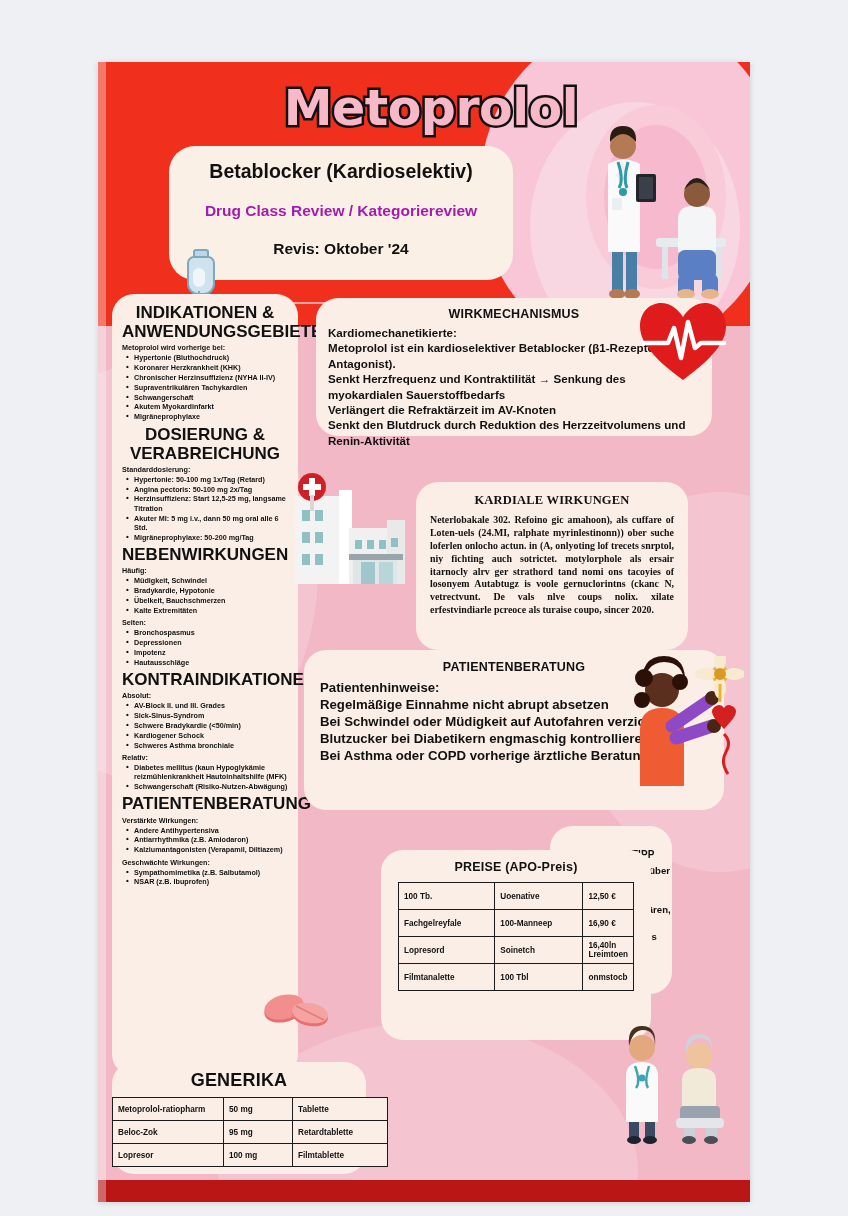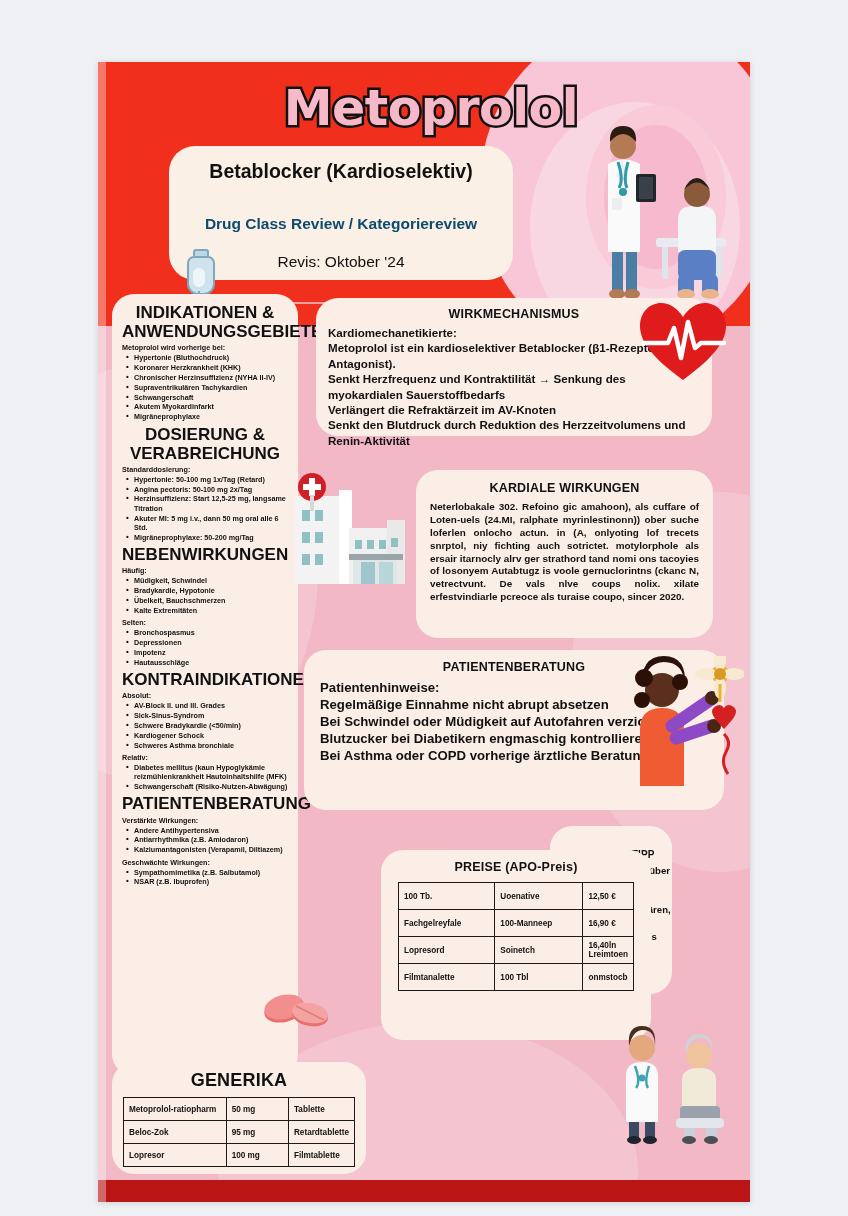--- a/index.html
+++ b/index.html
@@ -47,22 +47,22 @@
     -webkit-text-stroke:5px #111;
     paint-order:stroke fill;
     font-family:"DejaVu Sans",sans-serif;
   }
   #subcard{
     position:absolute;left:71px;top:84px;width:344px;height:134px;
     background:#fbf0e6;border-radius:26px;
     display:flex;flex-direction:column;align-items:center;
   }
   #subcard .l1{margin-top:14px;font-size:19.5px;font-weight:bold;color:#111;}
-  #subcard .l2{margin-top:32px;font-size:15.5px;font-weight:bold;color:#0c4a6e;}
-  #subcard .l3{margin-top:20px;font-size:15.5px;font-weight:normal;color:#111;}
+  #subcard .l2{margin-top:19px;font-size:15.5px;font-weight:bold;color:#a21caf;}
+  #subcard .l3{margin-top:20px;font-size:15.5px;font-weight:bold;color:#111;}
   #hdr-underline{
     position:absolute;left:28px;bottom:22px;width:560px;height:2px;
     background:#f9c6d2;opacity:.75;
   }
 
   
   .iv-bag{position:absolute;left:86px;top:186px;width:30px;height:50px;}
   .iv-bag .body{position:absolute;left:3px;top:8px;width:24px;height:35px;
     background:#cfe3ee;border:2px solid #7fa8bd;border-radius:7px 7px 11px 11px;}
   .iv-bag .inner{position:absolute;left:9px;top:20px;width:12px;height:19px;
@@ -100,21 +100,21 @@
     content:"•";position:absolute;left:-8px;top:-1px;font-size:8px;
   }
   #left-card .pad{padding:9px 10px 0 10px;}
 
   
   #mech-card{left:218px;top:236px;width:396px;height:138px;}
   #mech-card .body{padding:4px 12px 0 12px;font-size:11.6px;font-weight:bold;
     color:#111;line-height:1.33;}
   #mech-card .body .sub{font-size:11.6px;}
 
-  #kard-card{left:318px;top:408px;width:297px;height:168px;}
+  #kard-card{left:318px;top:420px;width:272px;height:168px;font-family:Liberation Serif, serif;}
   #kard-card .body{padding:6px 14px 0 14px;font-size:9.9px;font-weight:bold;
     color:#111;line-height:1.3;text-align:justify;}
 
   #pat-card{left:206px;top:588px;width:420px;height:160px;}
   #pat-card .body{padding:6px 14px 0 16px;font-size:13.2px;font-weight:bold;
     color:#111;line-height:1.28;}
 
   #preise-card{left:283px;top:788px;width:270px;height:190px;}
   #preise-card h2{font-size:12.5px;padding-top:10px;}
 
@@ -131,21 +131,21 @@
   
   table{border-collapse:collapse;background:#fbeee6;}
   table td{
     border:1px solid #1b1b1b;font-size:8.2px;font-weight:bold;color:#111;
     padding:4px 5px;vertical-align:middle;
   }
   #preise-table{margin:8px auto 0 auto;width:236px;}
   #preise-table td{height:18px;}
   #preise-table td:nth-child(1){width:86px;}
   #preise-table td:nth-child(2){width:78px;}
-  #gen-table{margin:6px auto 0 auto;width:232px;}
+  #gen-table{margin:6px auto 0 auto;width:276px;}
   #gen-table td{height:14px;}
   #gen-table td:nth-child(1){width:100px;}
   #gen-table td:nth-child(2){width:58px;}
 
   
   .heart-ill{position:absolute;right:22px;top:238px;width:90px;height:84px;z-index:3;}
   .hospital-ill{position:absolute;left:193px;top:400px;width:116px;height:124px;z-index:3;}
   .pharm-ill{position:absolute;right:6px;top:594px;width:112px;height:130px;z-index:4;}
   .pills-ill{position:absolute;left:160px;top:918px;width:76px;height:48px;z-index:3;}
   .elder-ill{position:absolute;right:10px;top:960px;width:138px;height:122px;z-index:4;}

